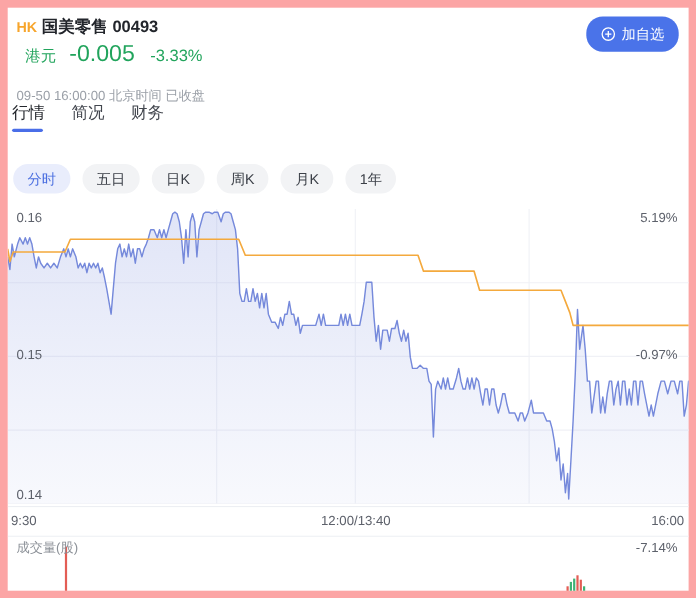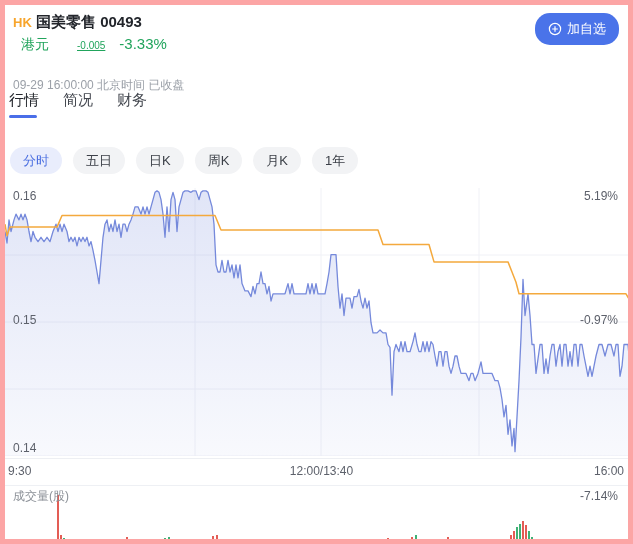--- a/index.html
+++ b/index.html
@@ -1,33 +1,33 @@
 <!DOCTYPE html>
 <html><head>
 <meta charset="utf-8">
 <style>
   html,body{margin:0;padding:0;background:#fff;}
   .card{
     position:relative;width:633px;height:544px;background:#fff;
-    border:5px solid #fca5a5;box-sizing:border-box;overflow:hidden;
+    border:7px solid #fca5a5;box-sizing:border-box;overflow:hidden;
     font-family:"Liberation Sans","DejaVu Sans",sans-serif;
   }
   .abs{position:absolute;}
   
   .hk{left:8px;top:10px;font-size:13px;font-weight:700;color:#f7a52c;}
   .title{left:31px;top:8px;font-size:15px;font-weight:600;color:#22252b;}
   .add-btn{
     right:9px;top:8px;height:22px;padding:16px 13px;border:none;cursor:pointer;
     background:#4a73e9;color:#fff;font-size:13px;border-radius:15px;
     display:flex;align-items:center;gap:5px;font-family:inherit;
   }
   .price-row{left:8px;top:30px;display:flex;align-items:baseline;color:#21a45c;}
   .price-big{font-size:33px;font-weight:500;letter-spacing:.5px;}
   .price-cur{font-size:14px;margin-left:8px;}
-  .price-chg{font-size:10px;margin-left:28px;text-decoration:underline;}
+  .price-chg{font-size:21px;margin-left:12px;}
   .price-pct{font-size:15px;margin-left:14px;}
   .status{left:8px;top:72px;font-size:12px;color:#9ba0a8;}
   
   .tabs{left:4px;top:86px;display:flex;gap:24px;}
   .tab{font-size:15px;color:#42464e;cursor:pointer;padding-bottom:8px;position:relative;}
   .tab.active{color:#24272d;font-weight:500;}
   .tab.active::after{
     content:"";position:absolute;left:0;right:2px;bottom:0;height:3px;
     border-radius:2px;background:#4a6ee8;
   }
@@ -68,21 +68,21 @@
     </span>
     <span>加自选</span>
   </button>
 
   <div class="abs price-row">
     <span class="price-cur">港元</span>
     <span class="price-chg">-0.005</span>
     <span class="price-pct">-3.33%</span>
   </div>
 
-  <div class="abs status">09-29 16:00:00 北京时间 已收盘</div>
+  <div class="abs status">09-50 16:00:00 北京时间 已收盘</div>
 
   <div class="abs tabs">
     <div class="tab active">行情</div>
     <div class="tab">简况</div>
     <div class="tab">财务</div>
   </div>
 
   <div class="abs pills">
     <div class="pill active">分时</div>
     <div class="pill">五日</div>

